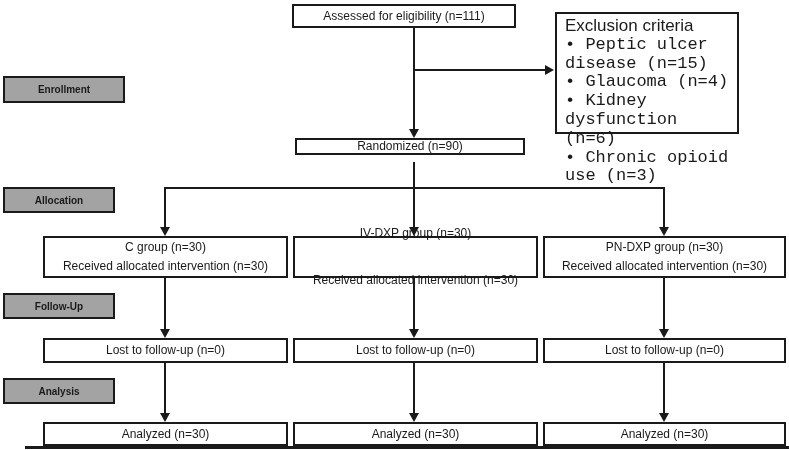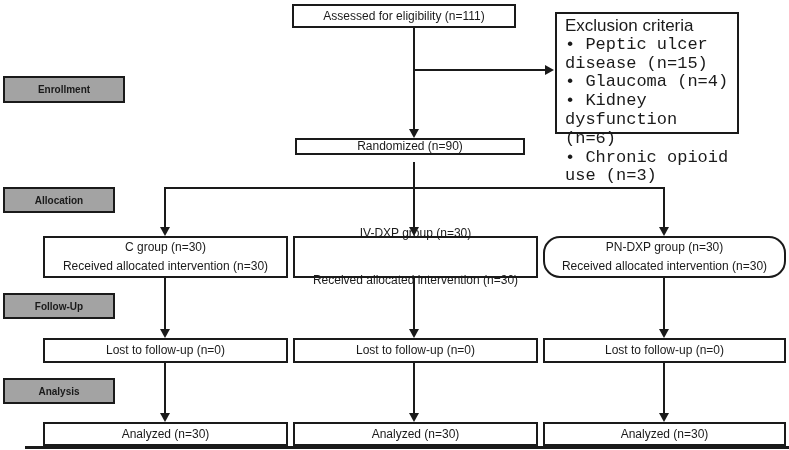--- a/index.html
+++ b/index.html
@@ -71,21 +71,21 @@
   </div>
 
   <div class="box two-line" style="left:43px;top:236px;width:245px;height:42px;">
     <span>C group (n=30)</span>
     <span>Received allocated intervention (n=30)</span>
   </div>
   <div class="box two-line" style="left:293px;top:236px;width:245px;height:42px;gap:28px;">
     <span>IV-DXP group (n=30)</span>
     <span>Received allocated intervention (n=30)</span>
   </div>
-  <div class="box two-line" style="left:543px;top:236px;width:243px;height:42px;border-radius:17px;">
+  <div class="box two-line" style="left:543px;top:236px;width:243px;height:42px;">
     <span>PN-DXP group (n=30)</span>
     <span>Received allocated intervention (n=30)</span>
   </div>
 
   <div class="stage" style="left:3px;top:293px;width:112px;height:26px;">
     <span>Follow-Up</span>
   </div>
 
   <div class="box" style="left:43px;top:338px;width:245px;height:25px;">
     <span>Lost to follow-up (n=0)</span>

